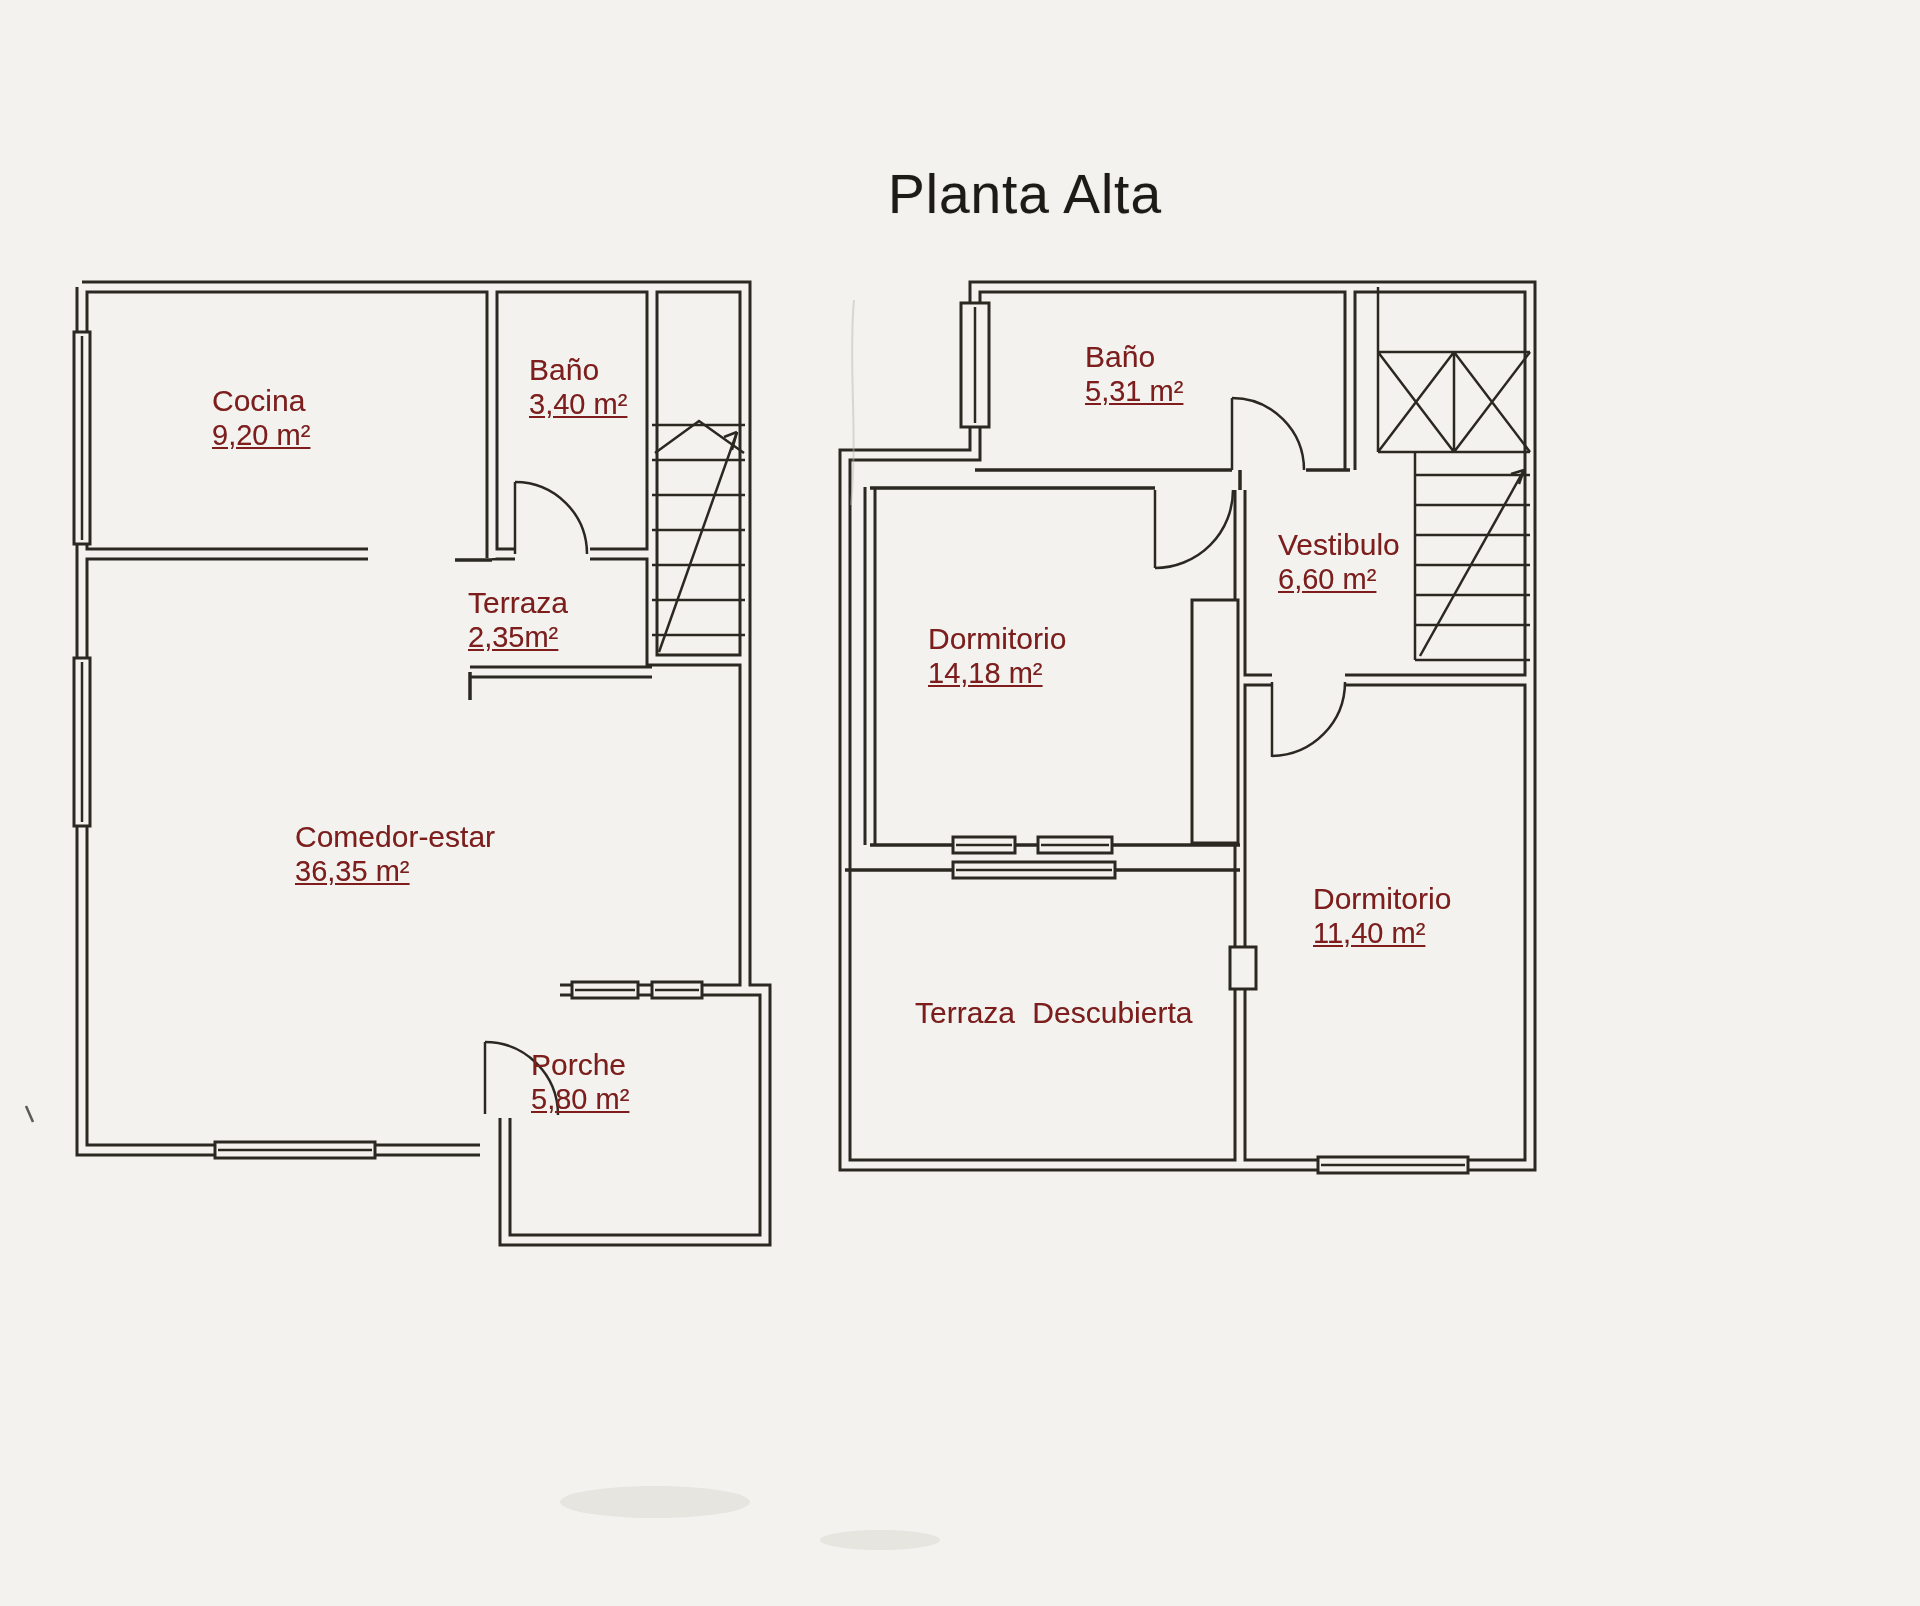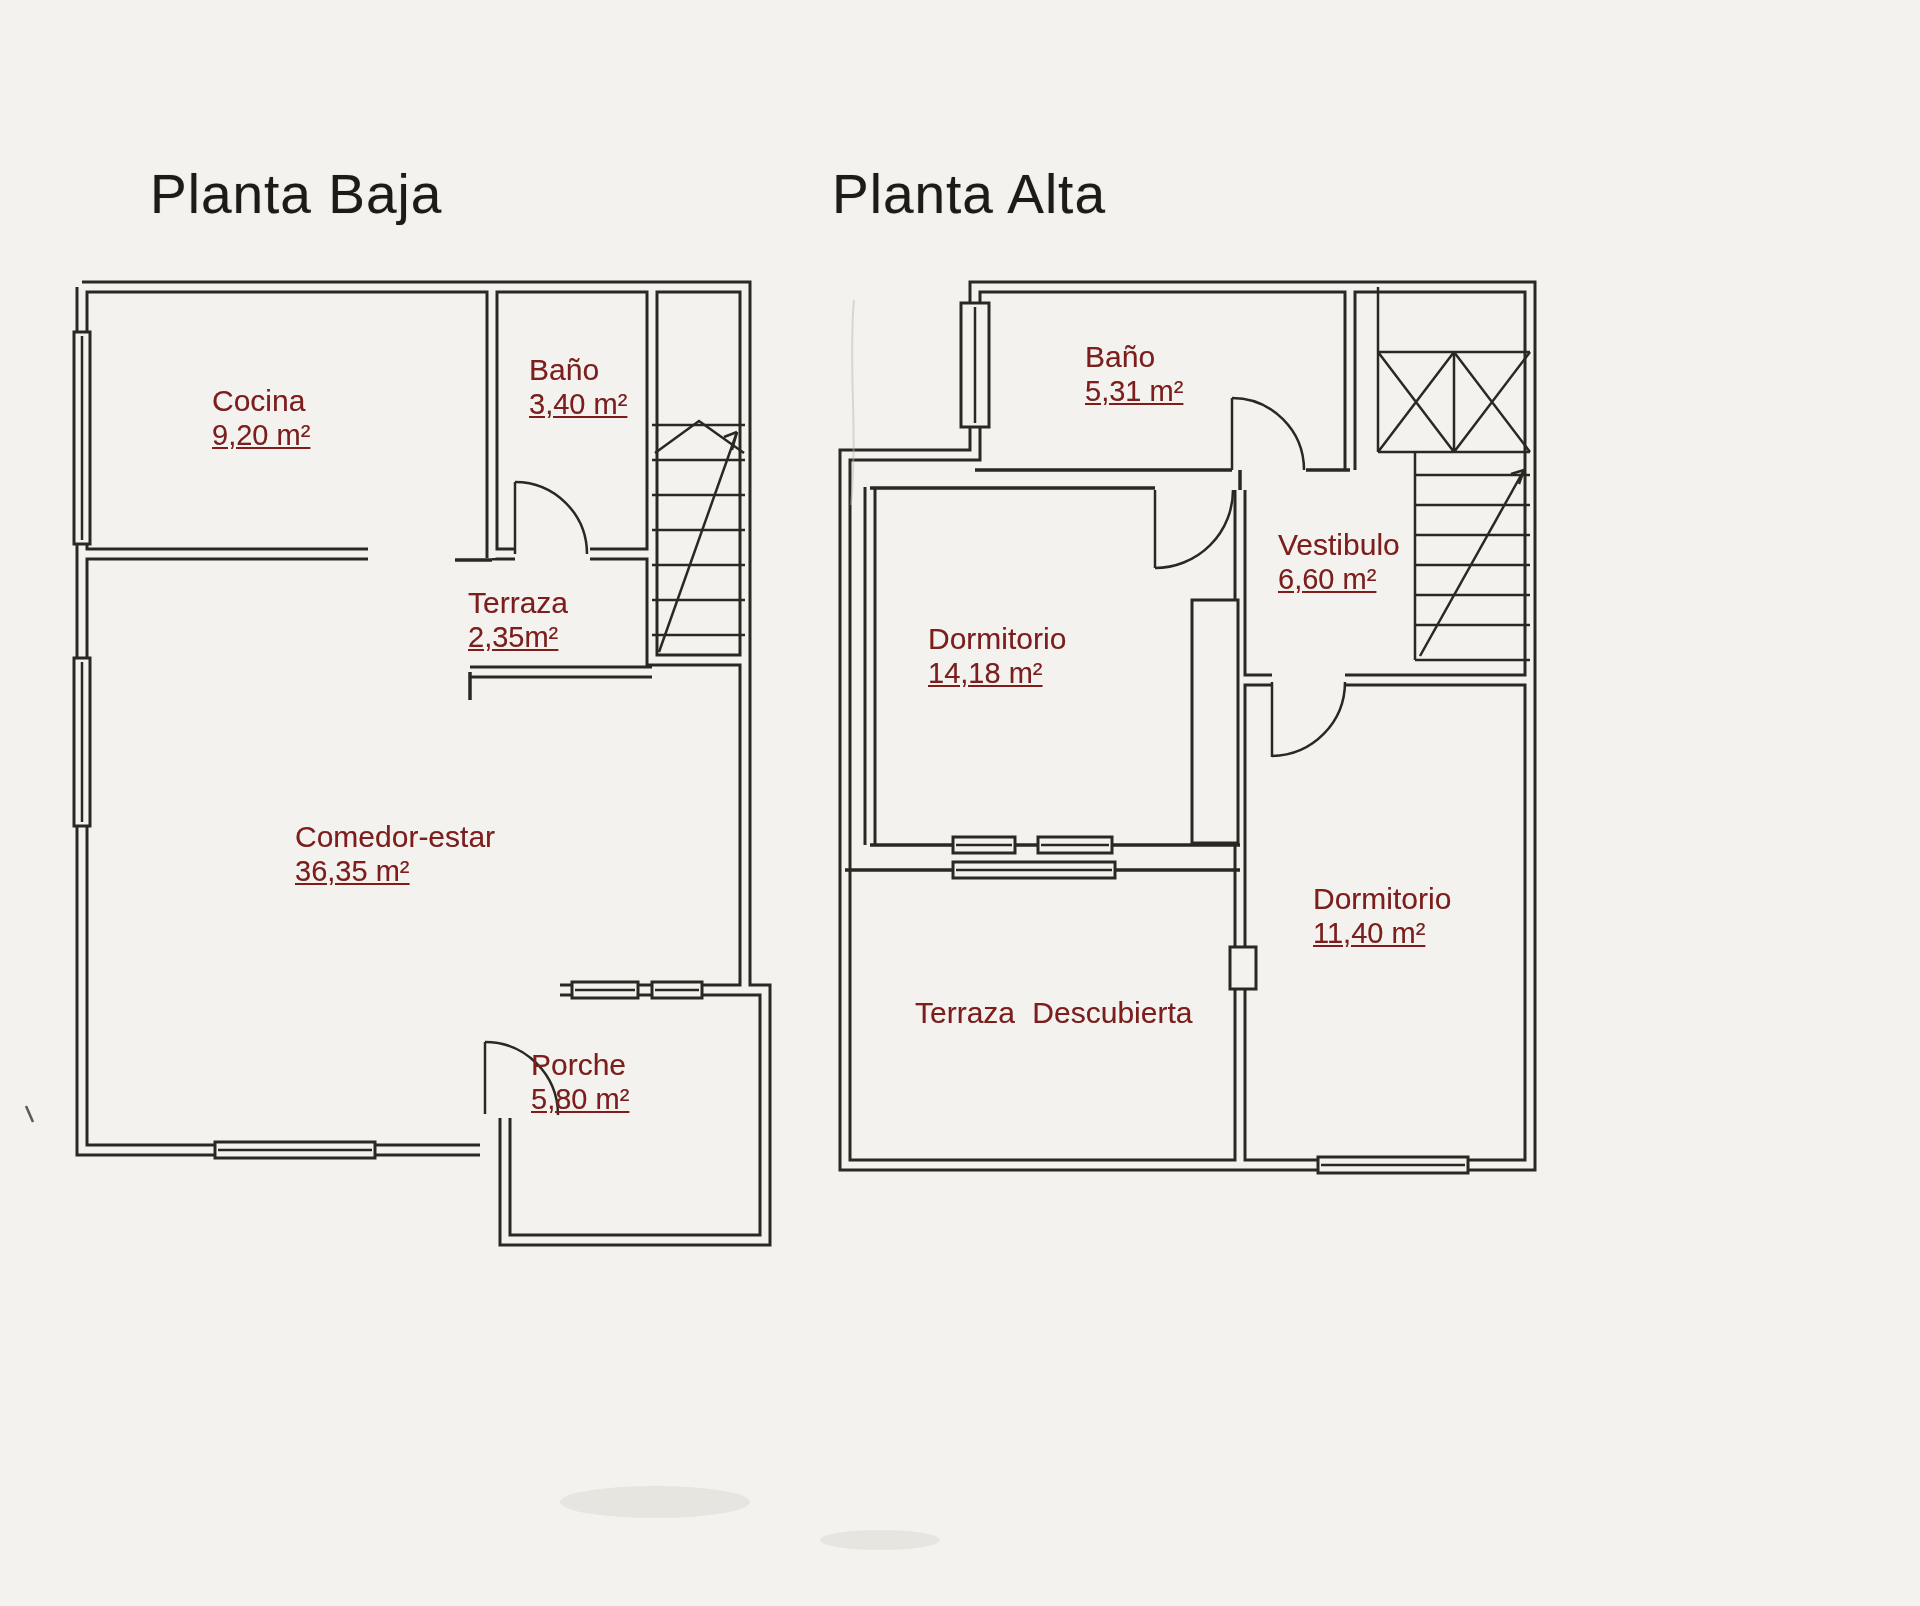--- a/index.html
+++ b/index.html
@@ -129,22 +129,21 @@
     </g>
 
     <g>
       <path class="tn" d="M26,1106 L33,1122" opacity="0.75"></path>
       <path class="soft" d="M854,300 C848,360 858,430 851,505"></path>
       <ellipse class="smudge" cx="655" cy="1502" rx="95" ry="16"></ellipse>
       <ellipse class="smudge" cx="880" cy="1540" rx="60" ry="10" opacity="0.3"></ellipse>
     </g>
   </svg>
 
-  <div class="plan-title" style="left:150px;top:162px">Planta Baja</div>
-  <div class="plan-title" style="left:832px;top:162px">Planta Alta</div>
+  <div class="plan-title" style="left:888px;top:162px">Planta Alta</div>
 
   <div class="room-label" style="left:212px;top:384px">
     <span class="rn">Cocina</span>
     <span class="ra">9,20 m²</span>
   </div>
   <div class="room-label" style="left:529px;top:353px">
     <span class="rn">Baño</span>
     <span class="ra">3,40 m²</span>
   </div>
   <div class="room-label" style="left:468px;top:586px">

